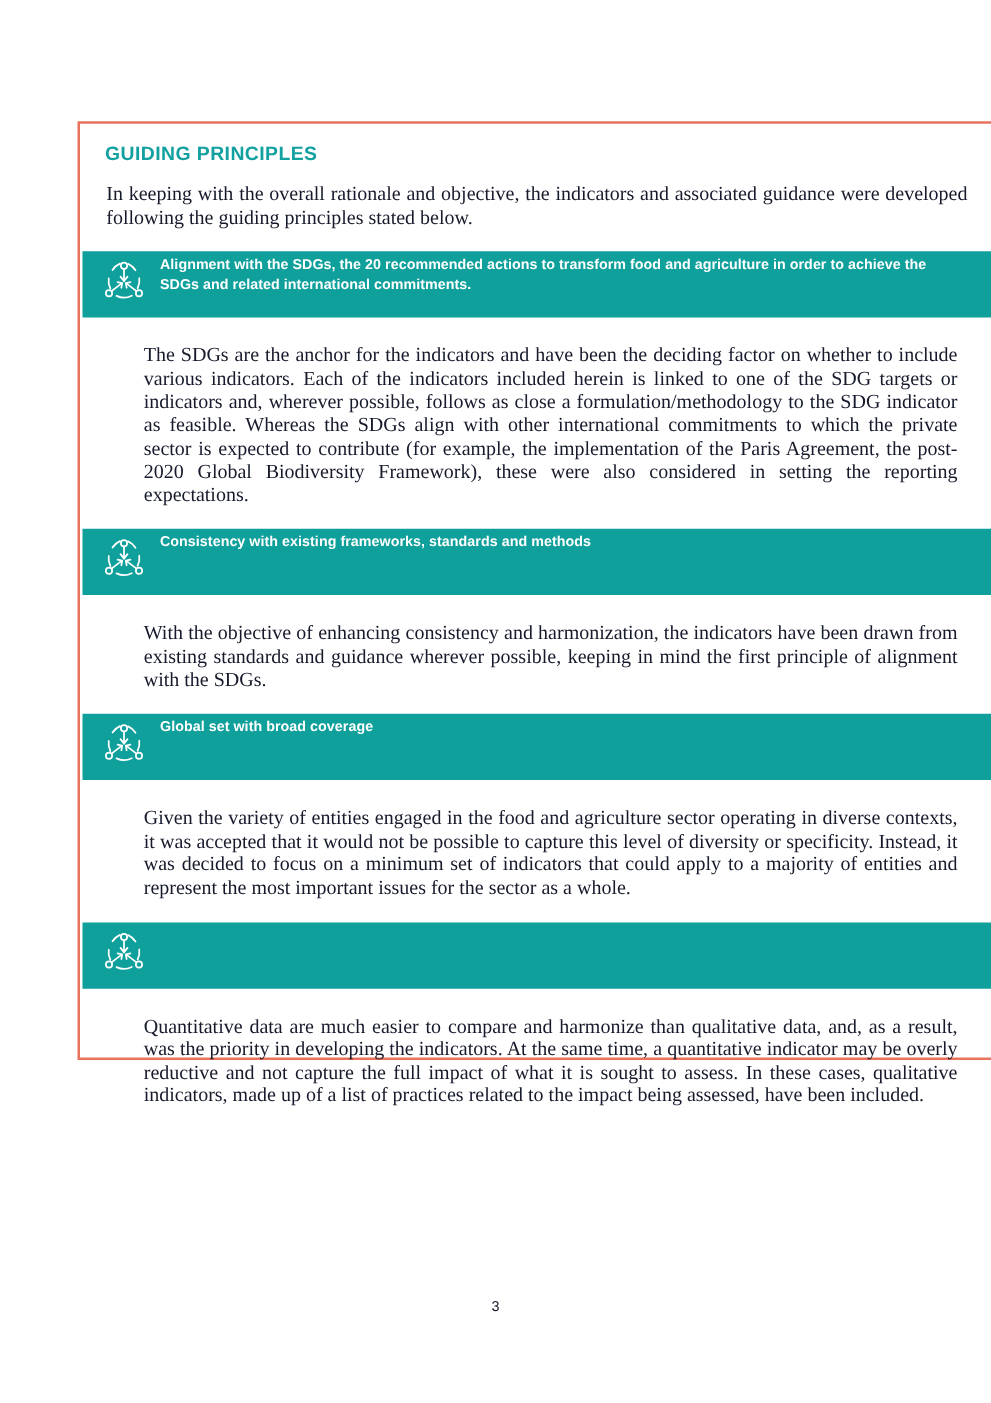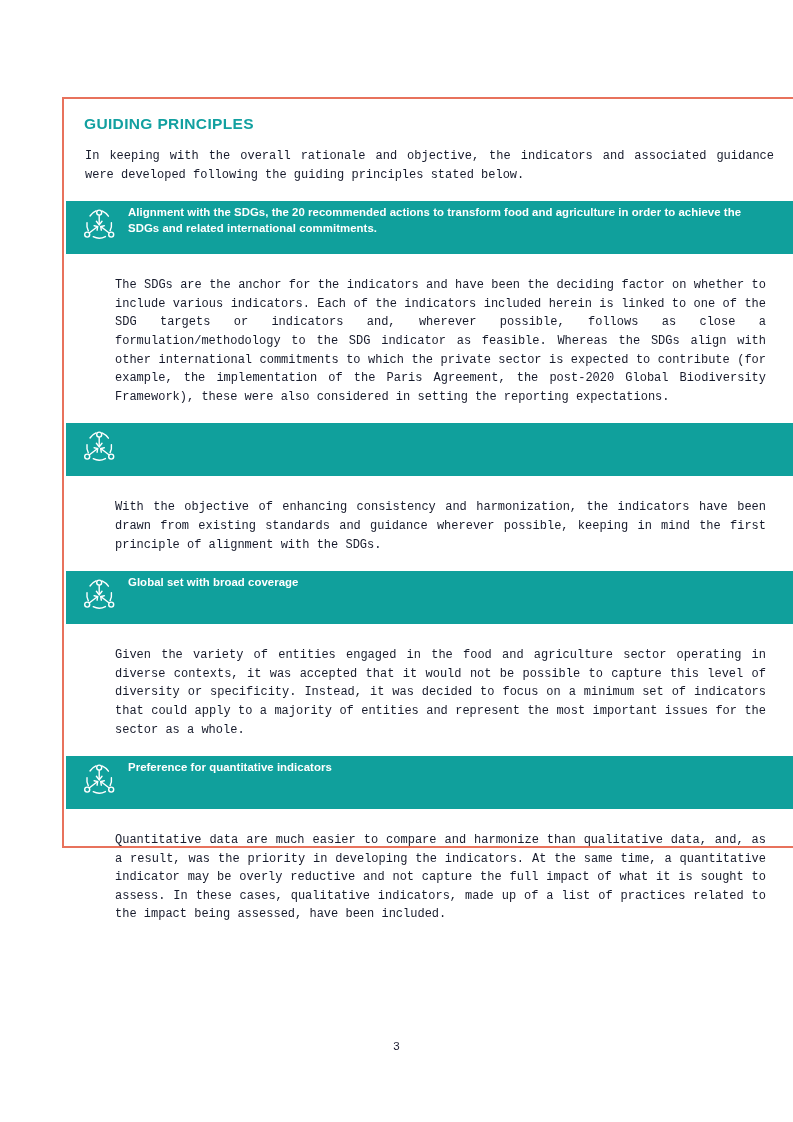--- a/index.html
+++ b/index.html
@@ -42,24 +42,24 @@
     font-size: 15.5px;
     font-weight: bold;
     letter-spacing: 0.35px;
     margin: 16px 0 0 20px;
     font-family: "Liberation Sans", sans-serif;
   }
 
   
   .body-text {
     color: #161a2b;
-    font-size: 12px;
+    font-size: 16px;
     line-height: 18.6px;
     text-align: justify;
-    font-family: Liberation Mono, monospace;
+    font-family: Liberation Serif, serif;
   }
 
   .intro-text {
     margin: 14px 22px 0 21px;
   }
 
   
   .principle-banner {
     position: relative;
     background: #10a09c;
@@ -164,20 +164,21 @@
             <line x1="12.5" y1="26.7" x2="20.3" y2="20.7"></line>
             <path d="M 17.1 19.7 L 20.7 20.5 L 20.1 24.2"></path>
             <line x1="31.9" y1="26.7" x2="24.1" y2="20.7"></line>
             <path d="M 27.3 19.7 L 23.7 20.5 L 24.3 24.2"></path>
             <circle cx="22.2" cy="6.6" r="2.5"></circle>
             <circle cx="10.2" cy="28.6" r="2.5"></circle>
             <circle cx="34.2" cy="28.6" r="2.5"></circle>
           </g>
         </svg>
       </span>
+      <span class="banner-label">Consistency with existing frameworks, standards and methods</span>
     </div>
     <p class="body-text principle-body">With the objective of enhancing consistency and harmonization, the indicators have been drawn from existing standards and guidance wherever possible, keeping in mind the first principle of alignment with the SDGs.</p>
 
     <div class="principle-banner">
       <span class="banner-icon">
         <svg width="44" height="40" viewBox="0 0 44 40" aria-hidden="true">
           <g fill="none" stroke="#ffffff" stroke-width="1.4" stroke-linecap="round">
             <path d="M 13.0 10.0 A 13.5 13.5 0 0 1 19.0 4.9"></path>
             <path d="M 25.5 5.1 A 13.5 13.5 0 0 1 31.4 10.2"></path>
             <path d="M 34.4 16.6 A 13.5 13.5 0 0 1 33.1 24.6"></path>
@@ -213,21 +214,20 @@
             <line x1="12.5" y1="26.7" x2="20.3" y2="20.7"></line>
             <path d="M 17.1 19.7 L 20.7 20.5 L 20.1 24.2"></path>
             <line x1="31.9" y1="26.7" x2="24.1" y2="20.7"></line>
             <path d="M 27.3 19.7 L 23.7 20.5 L 24.3 24.2"></path>
             <circle cx="22.2" cy="6.6" r="2.5"></circle>
             <circle cx="10.2" cy="28.6" r="2.5"></circle>
             <circle cx="34.2" cy="28.6" r="2.5"></circle>
           </g>
         </svg>
       </span>
-      <span class="banner-label">Preference for quantitative indicators</span>
     </div>
     <p class="body-text principle-body last">Quantitative data are much easier to compare and harmonize than qualitative data, and, as a result, was the priority in developing the indicators. At the same time, a quantitative indicator may be overly reductive and not capture the full impact of what it is sought to assess. In these cases, qualitative indicators, made up of a list of practices related to the impact being assessed, have been included.</p>
 
   </div>
 
   <div id="page-number">3</div>
 
 </div>
 
 </body></html>

